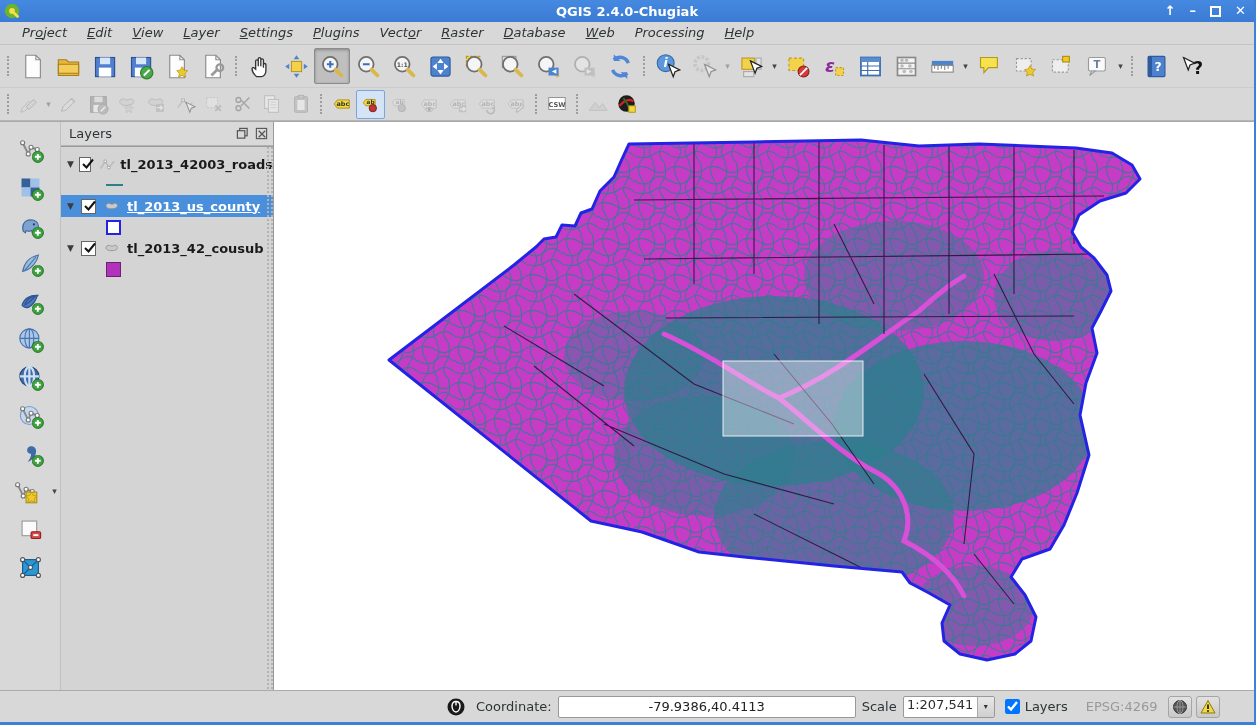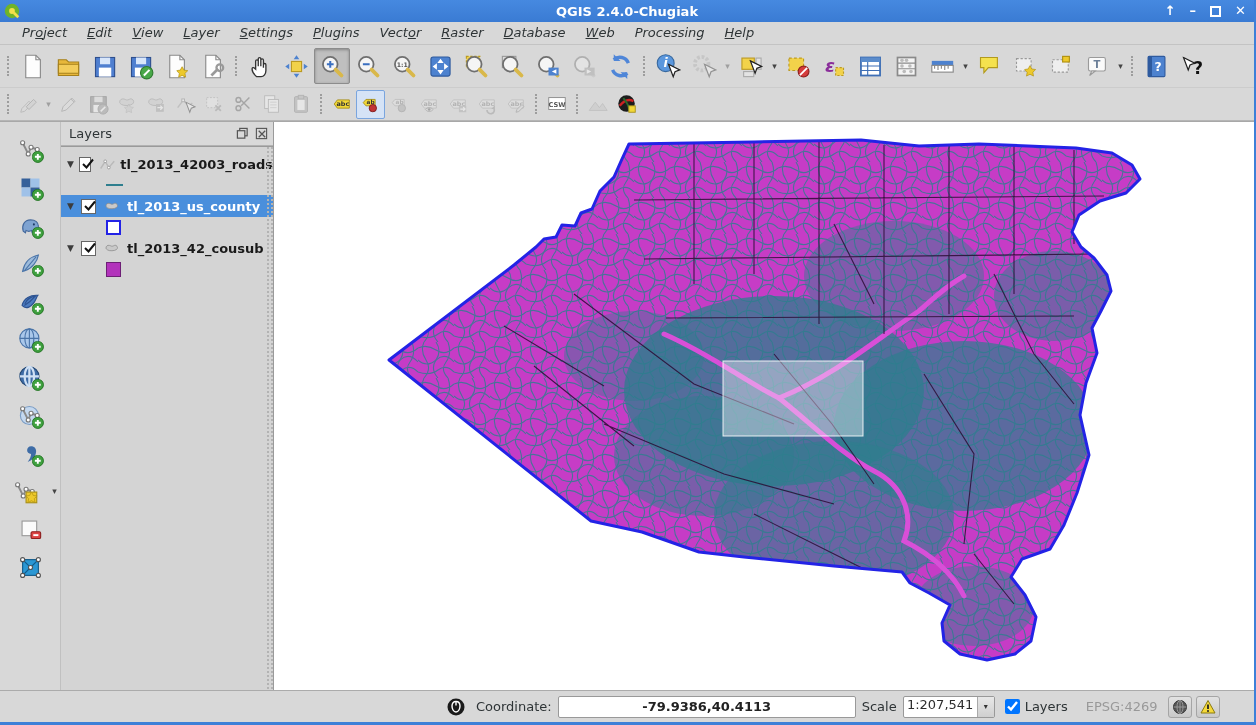--- a/index.html
+++ b/index.html
@@ -51,21 +51,21 @@
   
   #layers-panel { width:213px; background:#d4d4d4; border-left:1px solid #c0c0c0; position:relative; }
   #panel-header { height:24px; display:flex; align-items:center; padding:0 4px 0 8px;
                   background:#d9d9d9; border-bottom:1px solid #b2b2b2; }
   #panel-header .ptitle { flex:1; color:#2e3436; }
   .pbtn { width:15px; height:15px; margin-left:4px; display:flex; align-items:center; justify-content:center; }
   .pbtn svg { width:13px; height:13px; }
   #layer-tree { padding-top:6px; border-top:1px solid #9a9a9a; background:#d4d4d4; height:calc(100% - 24px); }
   .layer-row { height:22px; display:flex; align-items:center; padding-left:6px; position:relative; }
   .layer-row.selected { background:#4a8fdc; }
-  .layer-row.selected .llabel { color:#fff; }
+  .layer-row.selected .llabel { color:#fff; text-decoration:underline; }
   .expander { width:14px; font-size:9px; color:#3c3c3c; }
   .lcheck { width:15px; height:15px; background:#fff; border:1px solid #666; margin-right:7px; position:relative; }
   .lcheck svg { position:absolute; left:0px; top:-2px; width:15px; height:15px; }
   .ltype { width:20px; height:16px; margin-right:4px; }
   .ltype svg { width:18px; height:16px; }
   .llabel { font-weight:bold; color:#1a1a1a; white-space:nowrap; }
   .swatch-row { height:20px; display:flex; align-items:center; padding-left:45px; }
   .sw-line { width:17px; height:2px; }
   .sw-rect { width:15px; height:15px; }
   #panel-scroll-strip { position:absolute; right:0; top:24px; bottom:0; width:7px;
@@ -73,21 +73,21 @@
 
   
   #map-canvas { flex:1; background:#ffffff; position:relative; border-left:1px solid #9a9a9a; overflow:hidden; }
   #map-canvas svg.map { display:block; }
 
   
   #statusbar { position:absolute; left:0; top:690px; width:100%; height:32px; background:#d8d8d8;
                border-top:1px solid #ababab; display:flex; align-items:center; font-size:13px; }
   #statusbar .lbl { color:#2e3436; margin:0 6px; }
   #coordinate-input { width:298px; height:22px; border:1px solid #999; border-radius:2px;
-                      text-align:center; font-size:13px; font-family:inherit; color:#222; background:#fff;font-weight:bold; }
+                      text-align:center; font-size:13px; font-family:inherit; color:#222; background:#fff; }
   #scale-combo { width:92px; height:22px; background:#fff; border:1px solid #999; border-radius:2px;
                  display:flex; margin-right:10px; }
   #scale-combo .scale-value { flex:1; text-align:center; }
   #scale-combo .arrow { width:17px; height:100%; border-left:1px solid #aaa; background:linear-gradient(#e8e8e8,#cfcfcf);
                         font-size:8px; color:#333; display:flex; align-items:center; justify-content:center; }
   #render-check { width:15px; height:15px; margin-right:5px; }
   #epsg-label { color:#999; margin:0 10px 0 12px; }
   .sbtn { width:24px; height:22px; border:1px solid #a5a5a5; border-radius:3px;
           background:linear-gradient(#e2e2e2,#c9c9c9); display:flex; align-items:center; justify-content:center; margin-right:4px; }
   .sbtn svg { width:16px; height:16px; }

